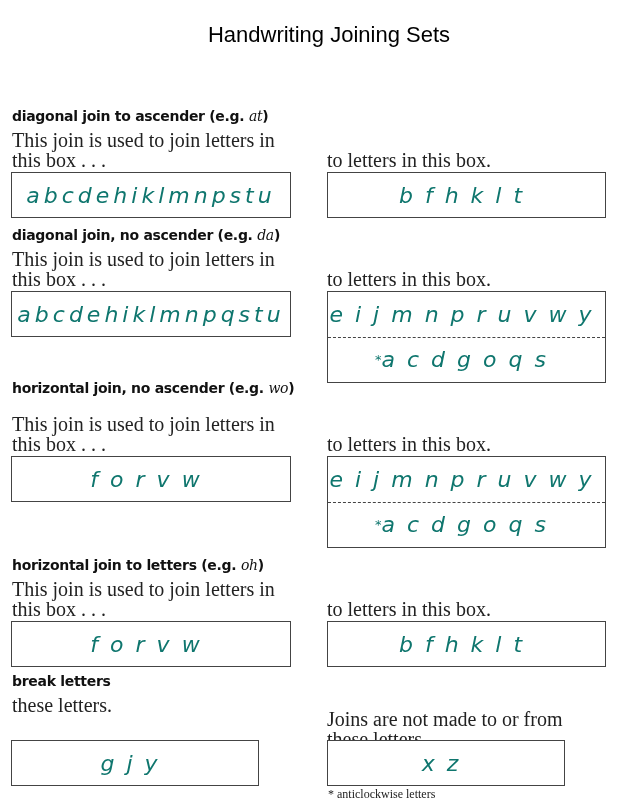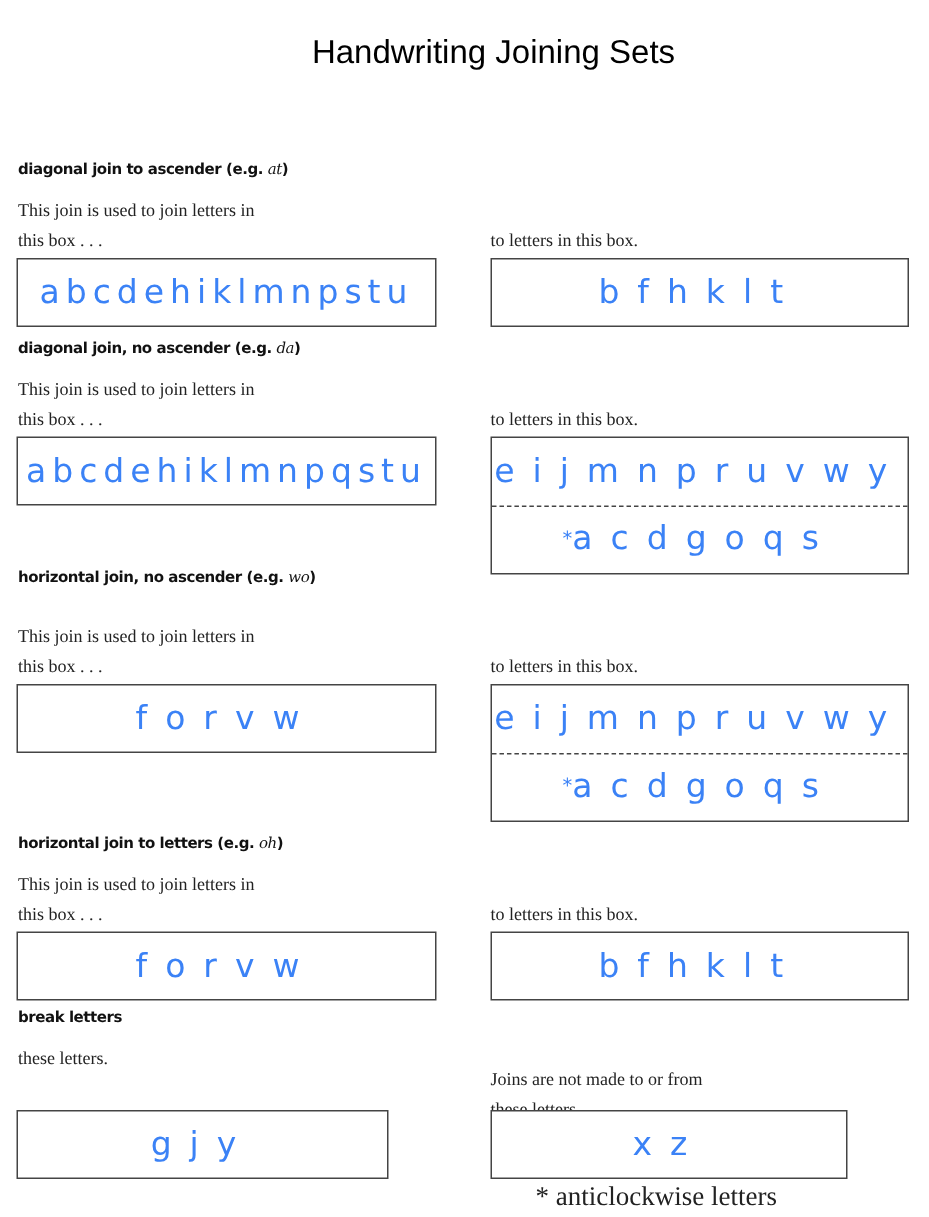--- a/index.html
+++ b/index.html
@@ -3,39 +3,39 @@
 <meta charset="utf-8">
 <style>
   html, body { margin: 0; padding: 0; background: #ffffff; }
   body { width: 619px; height: 811px; position: relative; overflow: hidden; color: #111; }
   .title {
     position: absolute; left: 0; top: 22px; width: 658px; text-align: center;
     font-family: "Liberation Sans", sans-serif; font-size: 22px; color: #000;
   }
   .heading {
     position: absolute; left: 12px;
-    font-family: "DejaVu Sans", sans-serif; font-weight: bold; font-size: 10px; letter-spacing: -0.3px; color: #111;
+    font-family: "DejaVu Sans", sans-serif; font-weight: bold; font-size: 14px; letter-spacing: -0.3px; color: #111;
   }
   .heading .eg { font-family: "DejaVu Serif", serif; font-style: italic; font-weight: normal; }
   .desc {
-    position: absolute; font-family: "Liberation Serif", serif; font-size: 12px; line-height: 20px; color: #222;
+    position: absolute; font-family: "Liberation Serif", serif; font-size: 20px; line-height: 20px; color: #222;
   }
   .box {
     position: absolute; border: 1.5px solid #444; box-sizing: border-box; background: #fff;
     display: flex; flex-direction: column;
   }
   .box .row {
     flex: 1; display: flex; align-items: center; justify-content: center;
-    font-family: "DejaVu Sans", sans-serif; font-size: 22px; letter-spacing: 4px; color: #3b82f6;
+    font-family: "DejaVu Sans", sans-serif; font-style: italic; font-size: 22px; letter-spacing: 4px; color: #0f766e;
   }
   .box .row.wide { letter-spacing: 12px; }
   .box .row + .row { border-top: 1px dashed #444; }
   .star { font-size: 13px; vertical-align: middle; letter-spacing: 0; }
   .footnote {
-    position: absolute; left: 328px; top: 787px; font-family: "Liberation Serif", serif; font-size: 18px; color: #222; margin-left: 29px;
+    position: absolute; left: 328px; top: 787px; font-family: "Liberation Serif", serif; font-size: 12px; color: #222;
   }
 </style>
 </head>
 <body>
 
 <div class="title">Handwriting Joining Sets</div>
 
 <div class="heading" style="top:108px;"><span>diagonal join to ascender (e.g. </span><span class="eg">at</span>)</div>
 <div class="desc" style="left:12px;top:130px;">
     <div>This join is used to join letters in</div>

